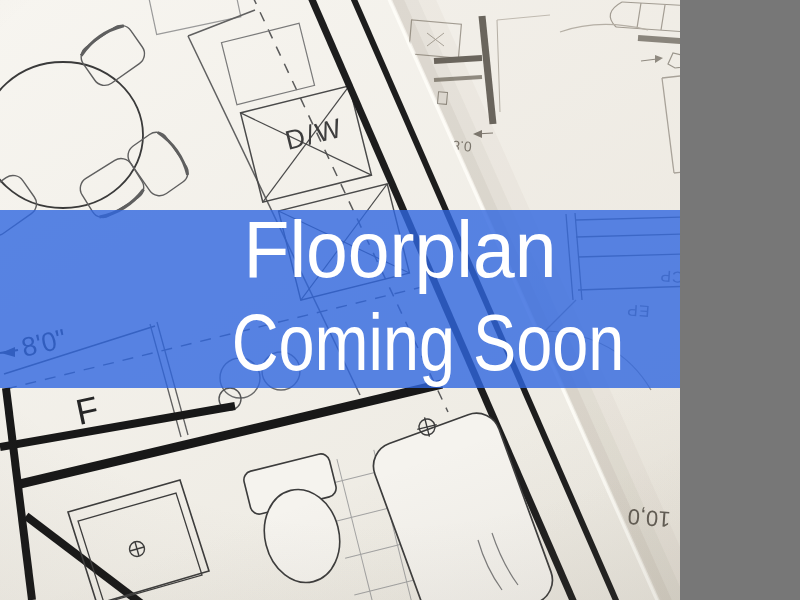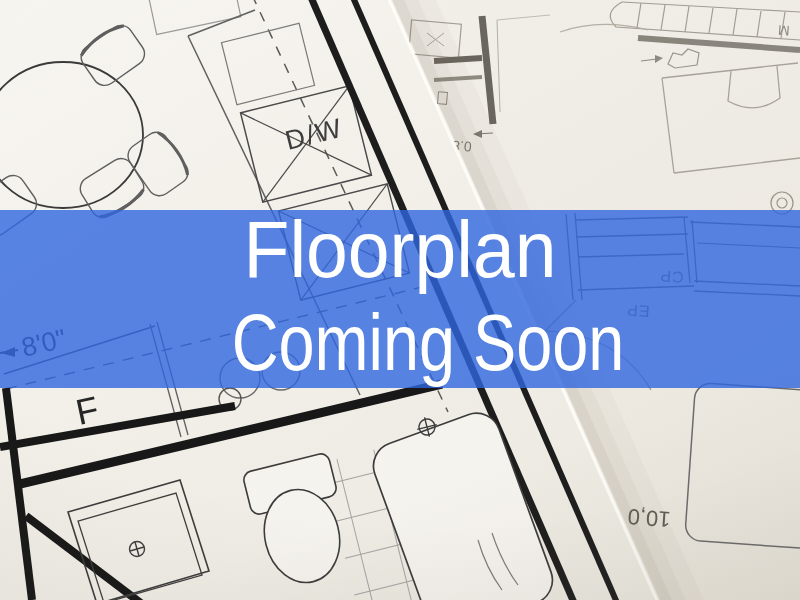--- a/index.html
+++ b/index.html
@@ -1,17 +1,17 @@
 <!DOCTYPE html>
 <html><head>
 <meta charset="utf-8">
 <style>
   html,body{margin:0;padding:0;background:#777;}
   #stage{
-    position:relative;width:800px;height:600px;overflow:hidden;
+    position:relative;width:680px;height:600px;overflow:hidden;
     background:#e9e5dd;font-family:"Liberation Sans", sans-serif;
   }
   #stage svg{position:absolute;left:0;top:0;}
   svg text{font-family:"Liberation Sans", sans-serif;}
   #vignette{
     position:absolute;left:0;top:0;right:0;bottom:0;pointer-events:none;
     background:
       radial-gradient(120% 95% at 55% 35%, rgba(255,255,255,0) 55%, rgba(95,85,68,0.10) 100%),
       linear-gradient(160deg, rgba(0,0,0,0) 72%, rgba(110,100,85,0.08) 100%);
   }

